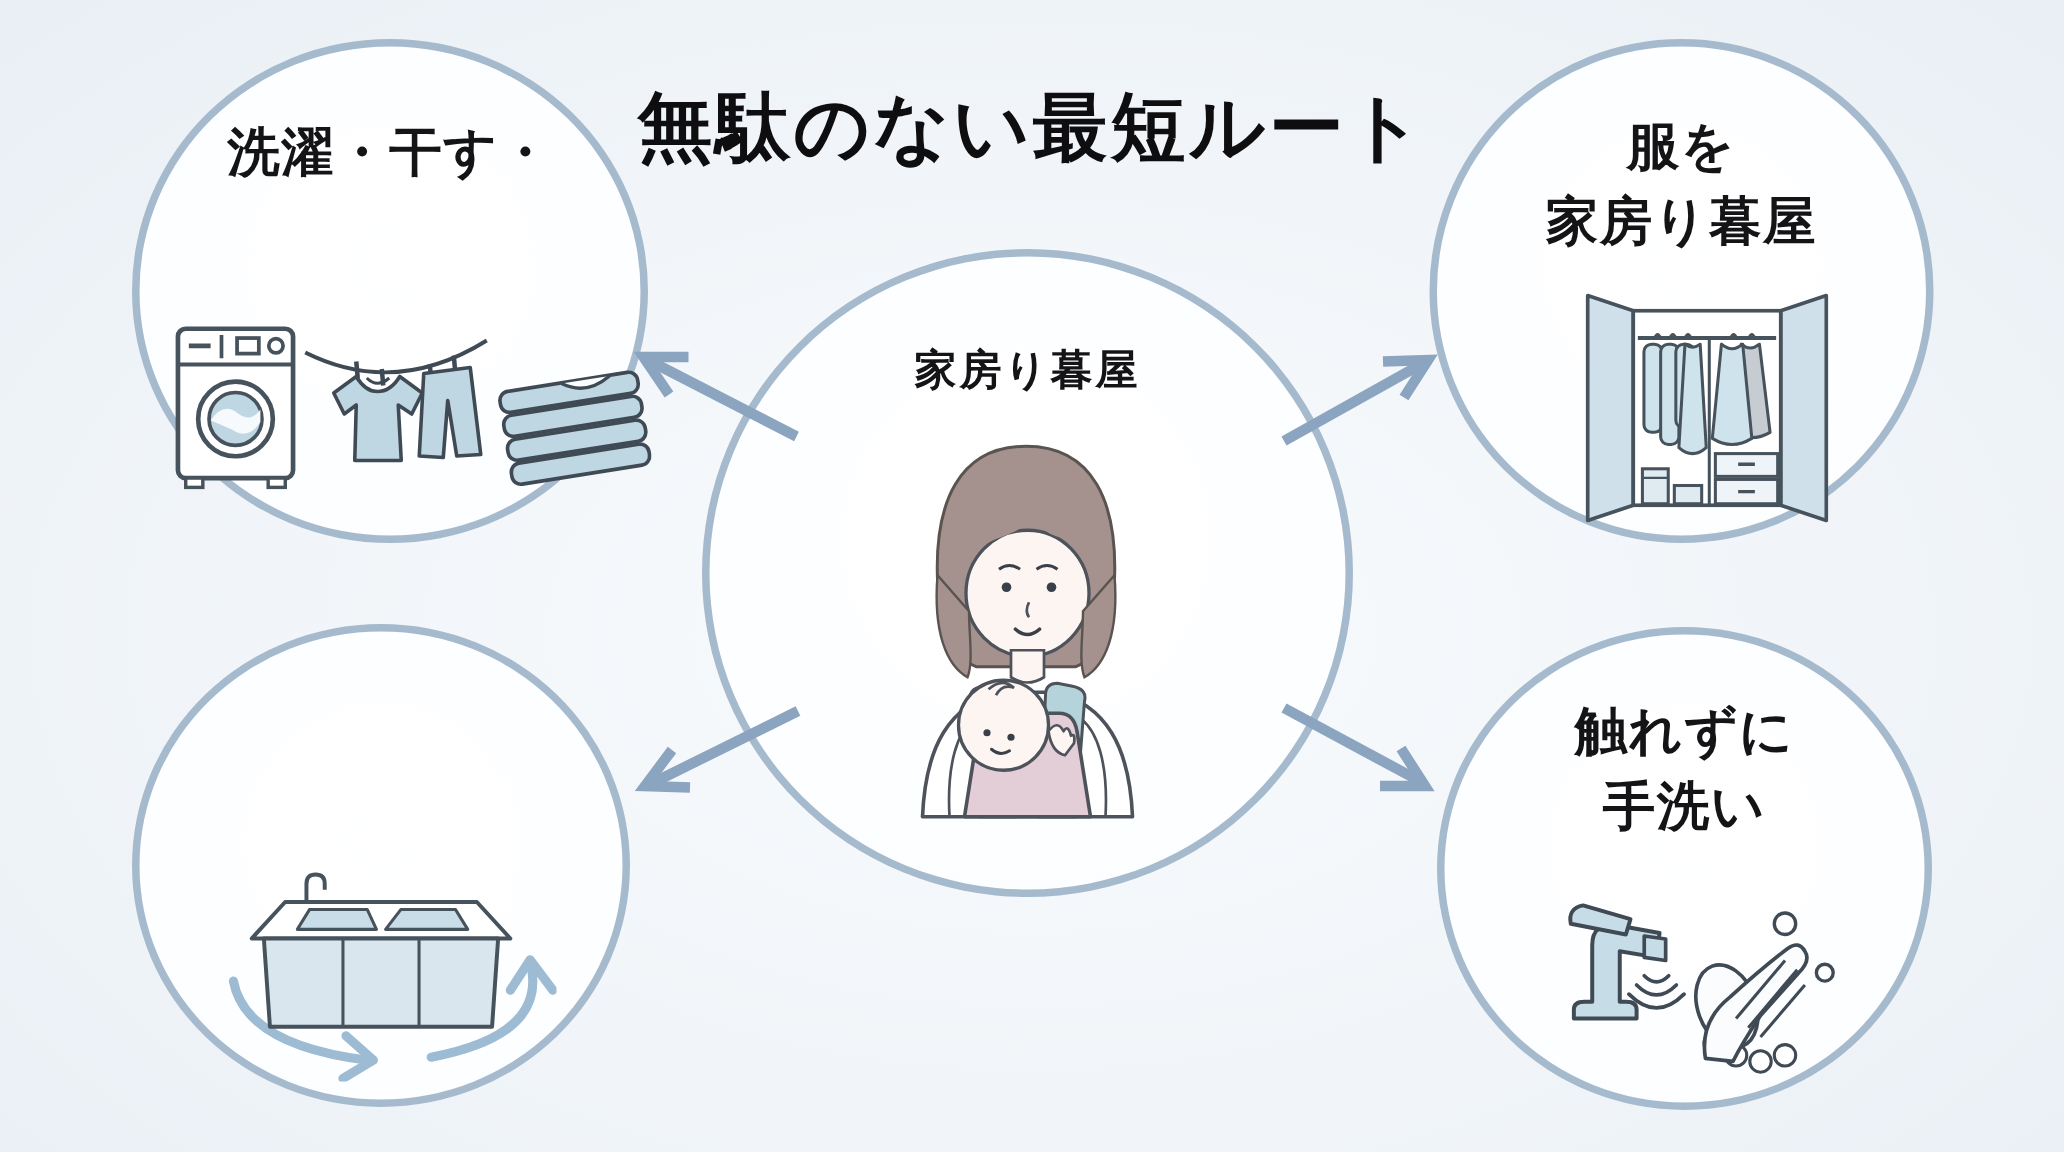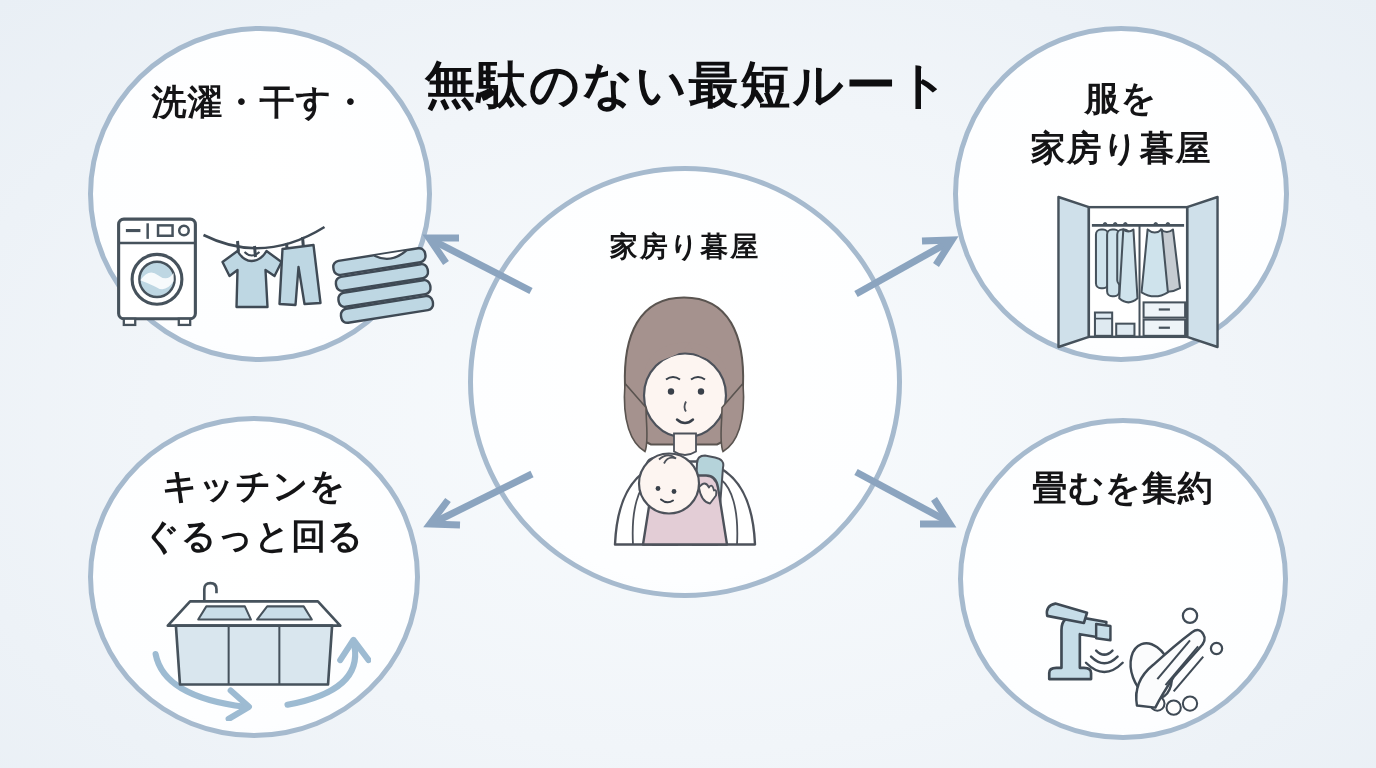--- a/index.html
+++ b/index.html
@@ -106,42 +106,39 @@
       <rect x="88" y="123" width="41" height="16" fill="#eef4f8" stroke="#46525c" stroke-width="2"></rect>
       <line x1="103" y1="113" x2="114" y2="113" stroke="#46525c" stroke-width="2.2"></line>
       <line x1="103" y1="131" x2="114" y2="131" stroke="#46525c" stroke-width="2.2"></line>
       <rect x="40" y="116" width="17" height="23" fill="#dfeaf1" stroke="#46525c" stroke-width="2"></rect>
       <line x1="40" y1="122" x2="57" y2="122" stroke="#46525c" stroke-width="1.6"></line>
       <rect x="61" y="127" width="18" height="12" fill="#dfeaf1" stroke="#46525c" stroke-width="2"></rect>
     </svg>
   </div>
 
   <div class="circle node-bl">
-    <div class="label">
-      <span>キッチンを</span>
-      <span>ぐるっと回る</span>
-    </div>
     <svg class="icon" style="left:44px;top:158px" width="234" height="142" viewBox="0 0 230 140">
       <path d="M18,74 Q26,116 106,126" fill="none" stroke="#9dbbd2" stroke-width="6" stroke-linecap="round"></path>
       <polyline points="92,110 110,126 90,138" fill="none" stroke="#9dbbd2" stroke-width="6" stroke-linecap="round" stroke-linejoin="round"></polyline>
       <path d="M148,124 Q222,110 214,66" fill="none" stroke="#9dbbd2" stroke-width="6" stroke-linecap="round"></path>
       <polyline points="200,80 213,60 228,80" fill="none" stroke="#9dbbd2" stroke-width="6" stroke-linecap="round" stroke-linejoin="round"></polyline>
       <path d="M66,22 L66,10 Q66,4 72,4 Q78,4 78,10 L78,14" fill="none" stroke="#46525c" stroke-width="2.6"></path>
       <polygon points="52,22 178,22 200,46 30,46" fill="#ffffff" stroke="#46525c" stroke-width="2.6" stroke-linejoin="round"></polygon>
       <polygon points="68,27 106,27 112,40 60,40" fill="#c9dde8" stroke="#46525c" stroke-width="2" stroke-linejoin="round"></polygon>
       <polygon points="128,27 164,27 172,40 118,40" fill="#c9dde8" stroke="#46525c" stroke-width="2" stroke-linejoin="round"></polygon>
       <polygon points="38,46 192,46 188,104 42,104" fill="#d9e6ee" stroke="#46525c" stroke-width="2.6" stroke-linejoin="round"></polygon>
       <line x1="90" y1="46" x2="90" y2="104" stroke="#46525c" stroke-width="2"></line>
       <line x1="140" y1="46" x2="140" y2="104" stroke="#46525c" stroke-width="2"></line>
     </svg>
   </div>
 
   <div class="circle node-br">
     <div class="label">
-      <span>畳むを集約</span>
+      <span>触れずに</span>
+      <span>手洗い</span>
     </div>
     <svg class="icon" style="left:74px;top:158px" width="204" height="138" viewBox="0 0 200 135">
       <g>
         <path d="M12,96 L12,90 Q12,85 19,85 L24,85 L24,48 Q24,33 40,35 L68,40 L66,56 L42,52 L42,85 L46,85 Q53,85 53,90 L53,96 Z" fill="#c6dde8" stroke="#3f4a55" stroke-width="2.6" stroke-linejoin="round"></path>
         <path d="M10,34 L46,41 L49,31 L18,22 Q8,24 10,34 Z" fill="#c6dde8" stroke="#3f4a55" stroke-width="2.6" stroke-linejoin="round"></path>
         <path d="M58,42 L72,44 L72,58 L58,56 Z" fill="#c6dde8" stroke="#3f4a55" stroke-width="2.4" stroke-linejoin="round"></path>
         <path d="M58,68 Q66,76 74,68" fill="none" stroke="#3f4a55" stroke-width="2.4" stroke-linecap="round"></path>
         <path d="M53,74 Q66,87 79,74" fill="none" stroke="#3f4a55" stroke-width="2.4" stroke-linecap="round"></path>
         <path d="M48,80 Q66,98 84,80" fill="none" stroke="#3f4a55" stroke-width="2.4" stroke-linecap="round"></path>
       </g>

